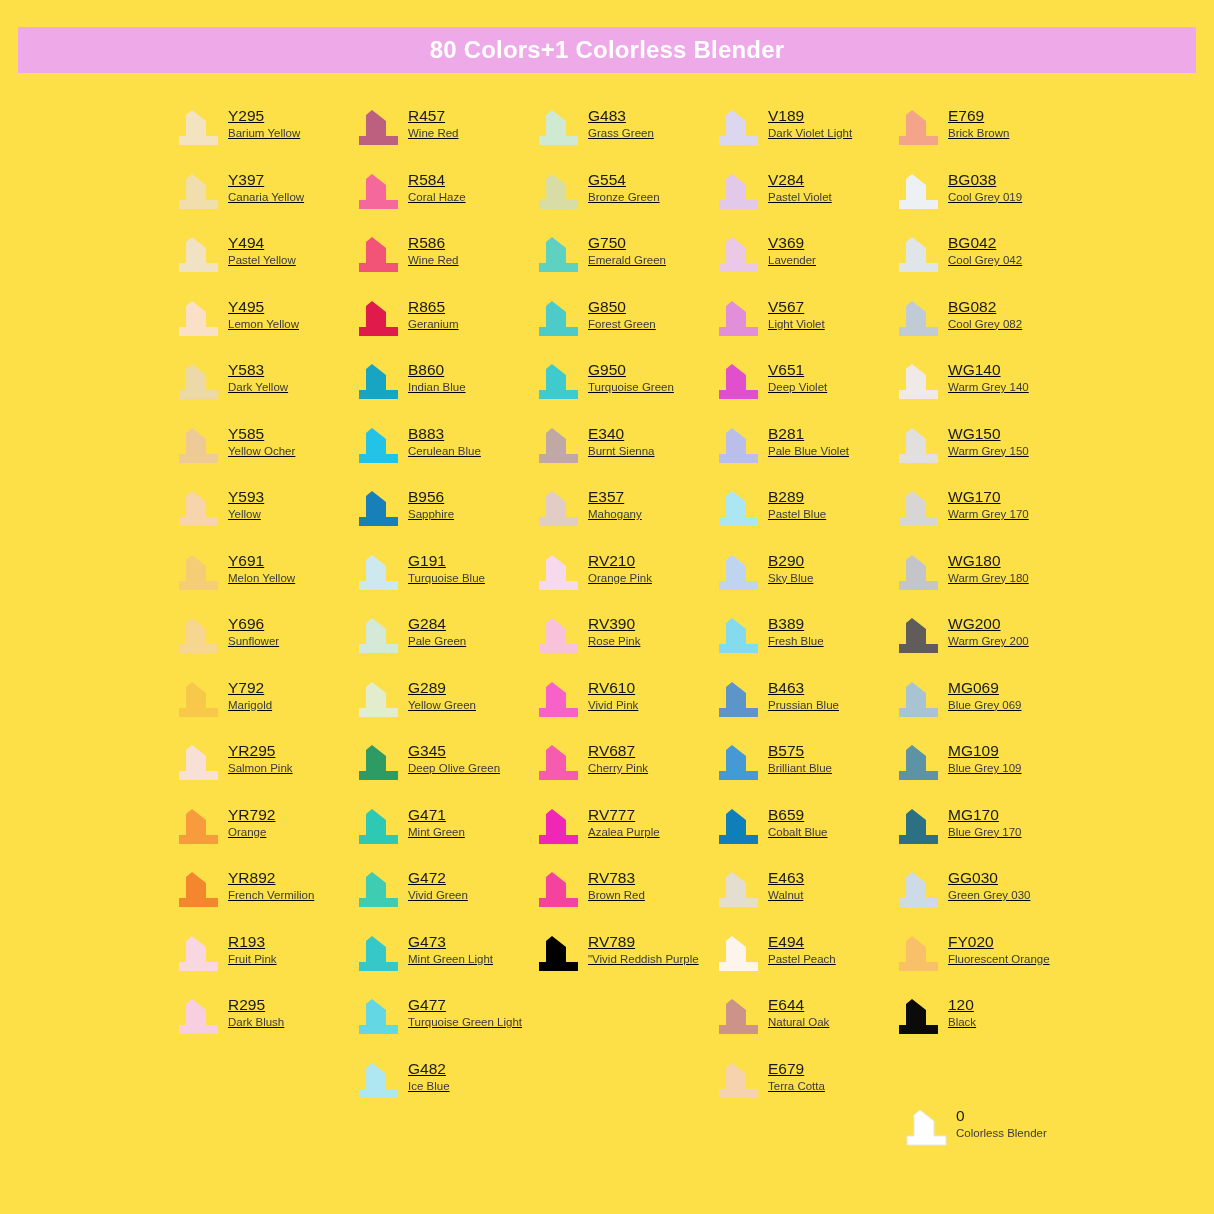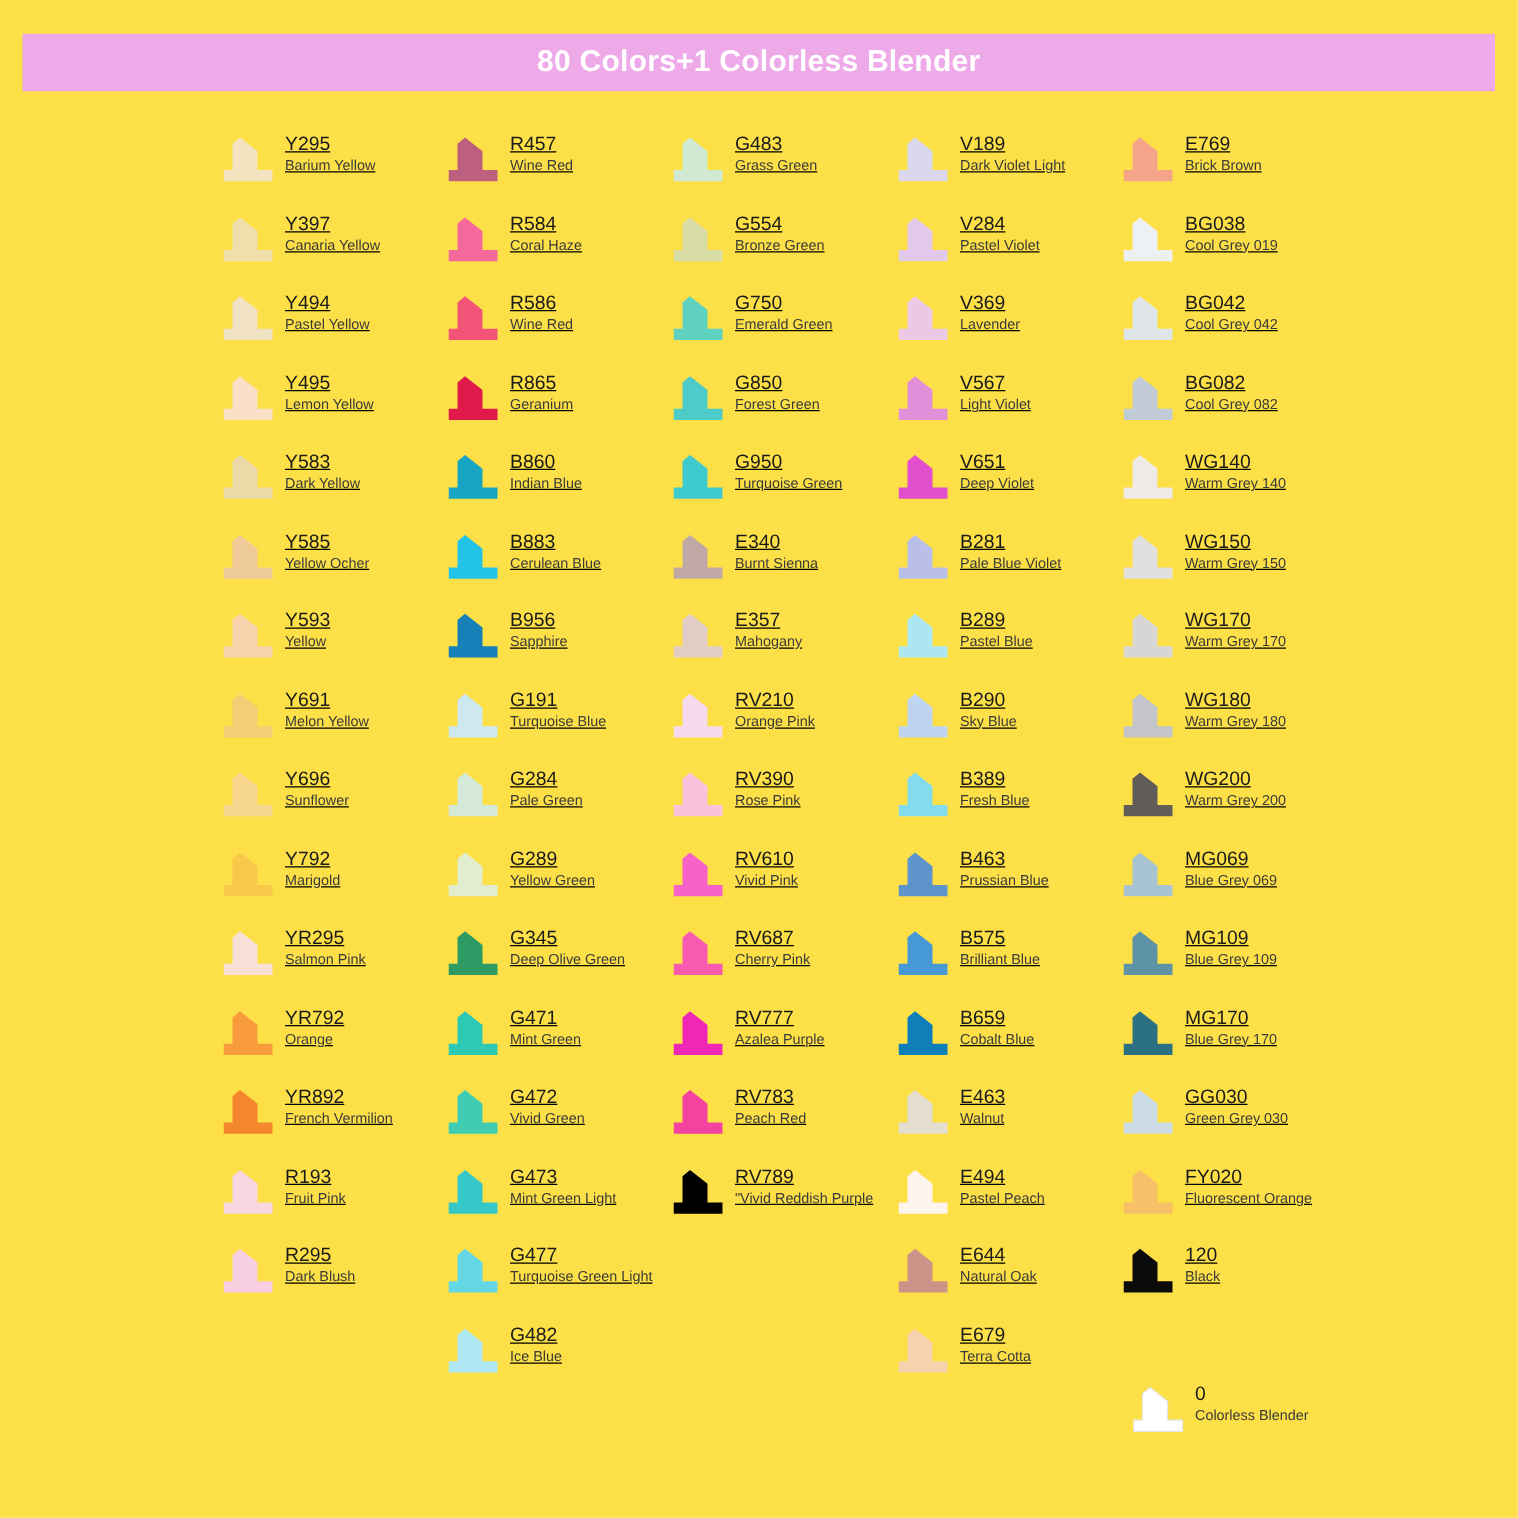--- a/index.html
+++ b/index.html
@@ -603,21 +603,21 @@
           </div>
         </div>
         <div class="swatch-row">
           <div class="nib">
             <svg viewBox="0 0 44 40" xmlns="http://www.w3.org/2000/svg">
               <path d="M16 2 L30 13 L30 28 L42 28 L42 37 L3 37 L3 28 L10 28 L10 7 Z" fill="#f4429f" stroke="none" stroke-width="1"></path>
             </svg>
           </div>
           <div class="labels">
             <div class="code">RV783</div>
-            <div class="cname">Peach Red</div>
+            <div class="cname">Brown Red</div>
           </div>
         </div>
         <div class="swatch-row">
           <div class="nib">
             <svg viewBox="0 0 44 40" xmlns="http://www.w3.org/2000/svg">
               <path d="M16 2 L30 13 L30 28 L42 28 L42 37 L3 37 L3 28 L10 28 L10 7 Z" fill="#f councils" stroke="none" stroke-width="1"></path>
             </svg>
           </div>
           <div class="labels">
             <div class="code">RV789</div>

